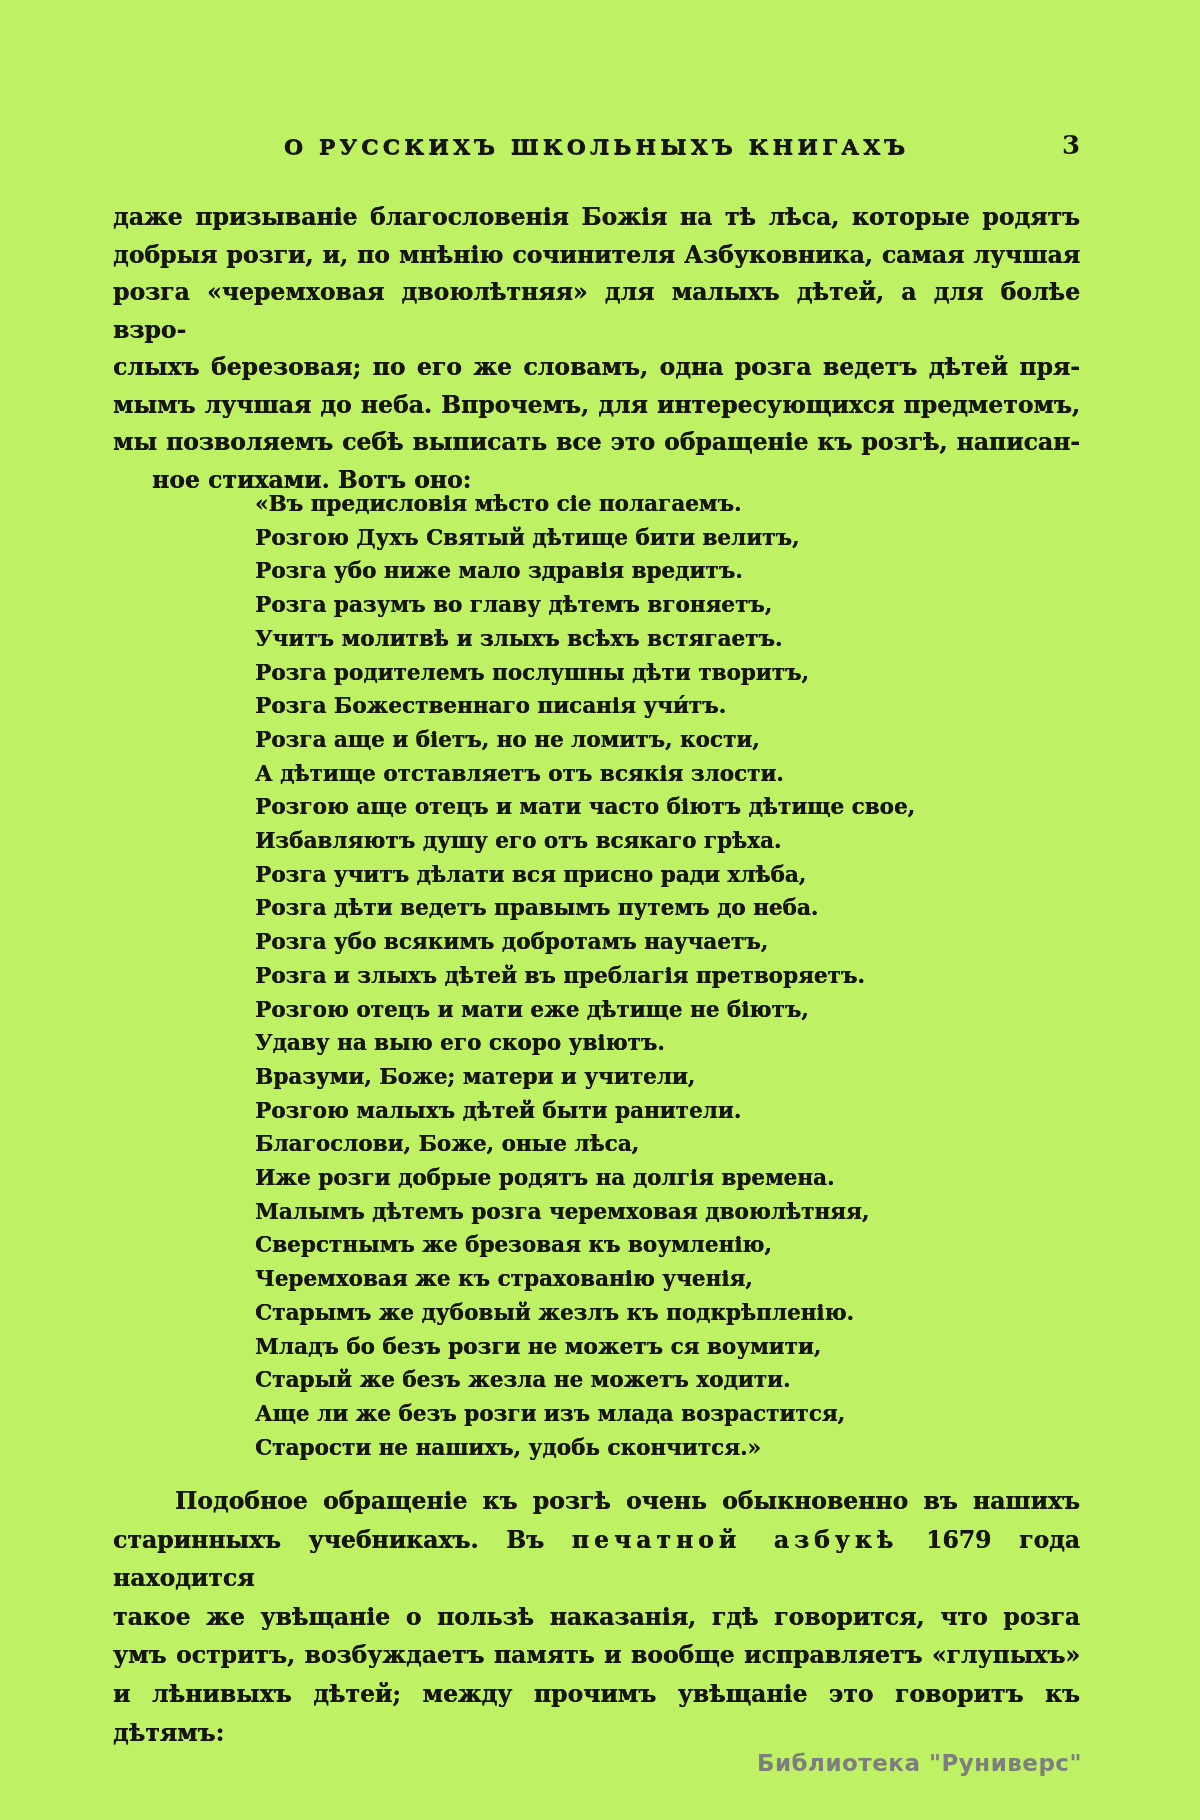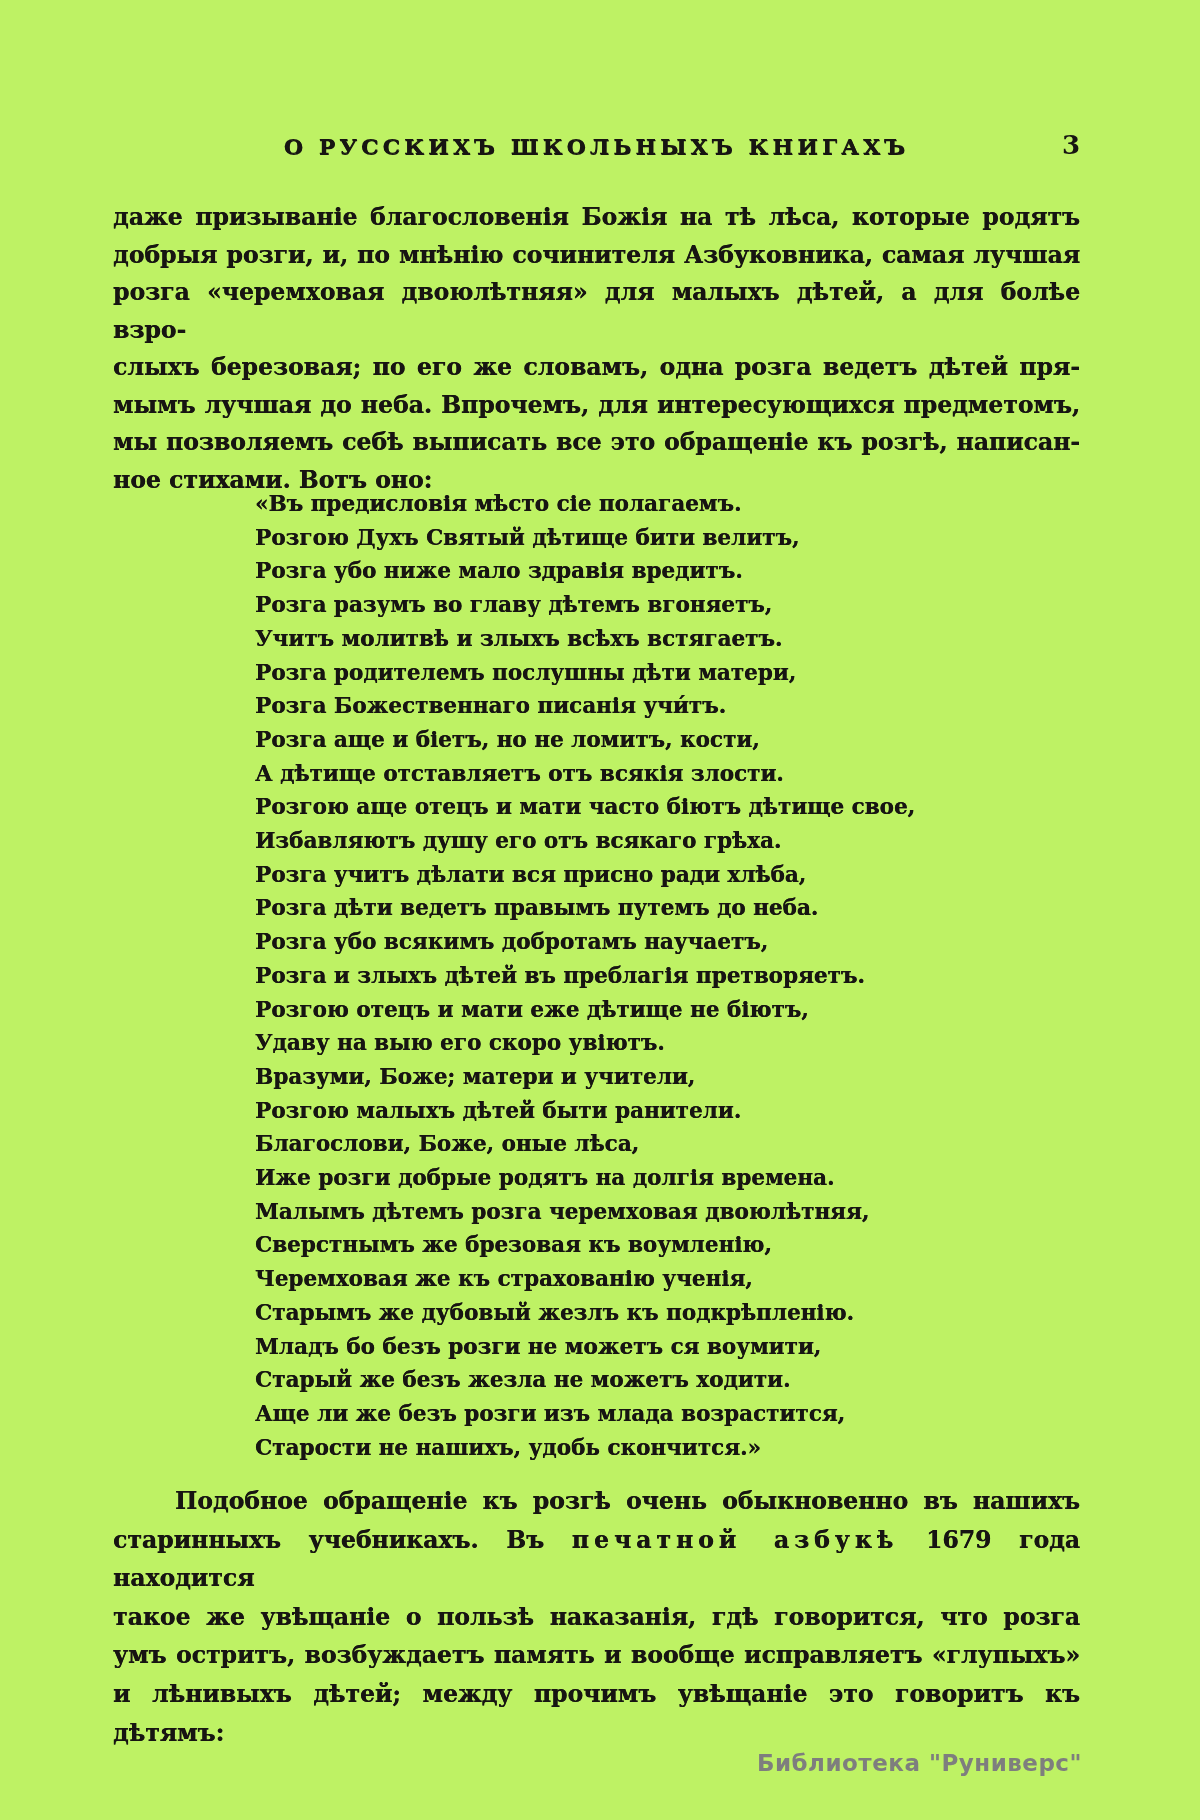--- a/index.html
+++ b/index.html
@@ -44,21 +44,21 @@
     position: absolute;
     left: 113px;
     width: 967px;
     font-size: 23.5px;
     font-weight: 700;
     text-shadow: 0.35px 0.35px 0 currentColor;
   }
   .para1 { top: 199px; line-height: 37.5px; }
   .para2 { top: 1482px; line-height: 38.6px; }
   .jline { text-align: justify; text-align-last: justify; white-space: normal; }
-  .lline { text-align: left; text-align-last: left; }
+  .lline { text-align: left; text-align-last: left; margin-left: 39px; }
   .indent { text-indent: 62px; }
   .sperr { letter-spacing: 5px; }
   
   .poem {
     position: absolute;
     left: 255px;
     top: 487px;
     width: 760px;
     font-size: 21.5px;
     font-weight: 700;
@@ -97,21 +97,21 @@
     <div class="jline">мы позволяемъ себѣ выписать все это обращеніе къ розгѣ, написан-</div>
     <div class="lline">ное стихами. Вотъ оно:</div>
   </div>
 
   <div class="poem">
     <div class="poem-line">«Въ предисловія мѣсто сіе полагаемъ.</div>
     <div class="poem-line">Розгою Духъ Святый дѣтище бити велитъ,</div>
     <div class="poem-line">Розга убо ниже мало здравія вредитъ.</div>
     <div class="poem-line">Розга разумъ во главу дѣтемъ вгоняетъ,</div>
     <div class="poem-line">Учитъ молитвѣ и злыхъ всѣхъ встягаетъ.</div>
-    <div class="poem-line">Розга родителемъ послушны дѣти матери,</div>
+    <div class="poem-line">Розга родителемъ послушны дѣти творитъ,</div>
     <div class="poem-line">Розга Божественнаго писанія учи́тъ.</div>
     <div class="poem-line">Розга аще и біетъ, но не ломитъ, кости,</div>
     <div class="poem-line">А дѣтище отставляетъ отъ всякія злости.</div>
     <div class="poem-line">Розгою аще отецъ и мати часто біютъ дѣтище свое,</div>
     <div class="poem-line">Избавляютъ душу его отъ всякаго грѣха.</div>
     <div class="poem-line">Розга учитъ дѣлати вся присно ради хлѣба,</div>
     <div class="poem-line">Розга дѣти ведетъ правымъ путемъ до неба.</div>
     <div class="poem-line">Розга убо всякимъ добротамъ научаетъ,</div>
     <div class="poem-line">Розга и злыхъ дѣтей въ преблагія претворяетъ.</div>
     <div class="poem-line">Розгою отецъ и мати еже дѣтище не біютъ,</div>

